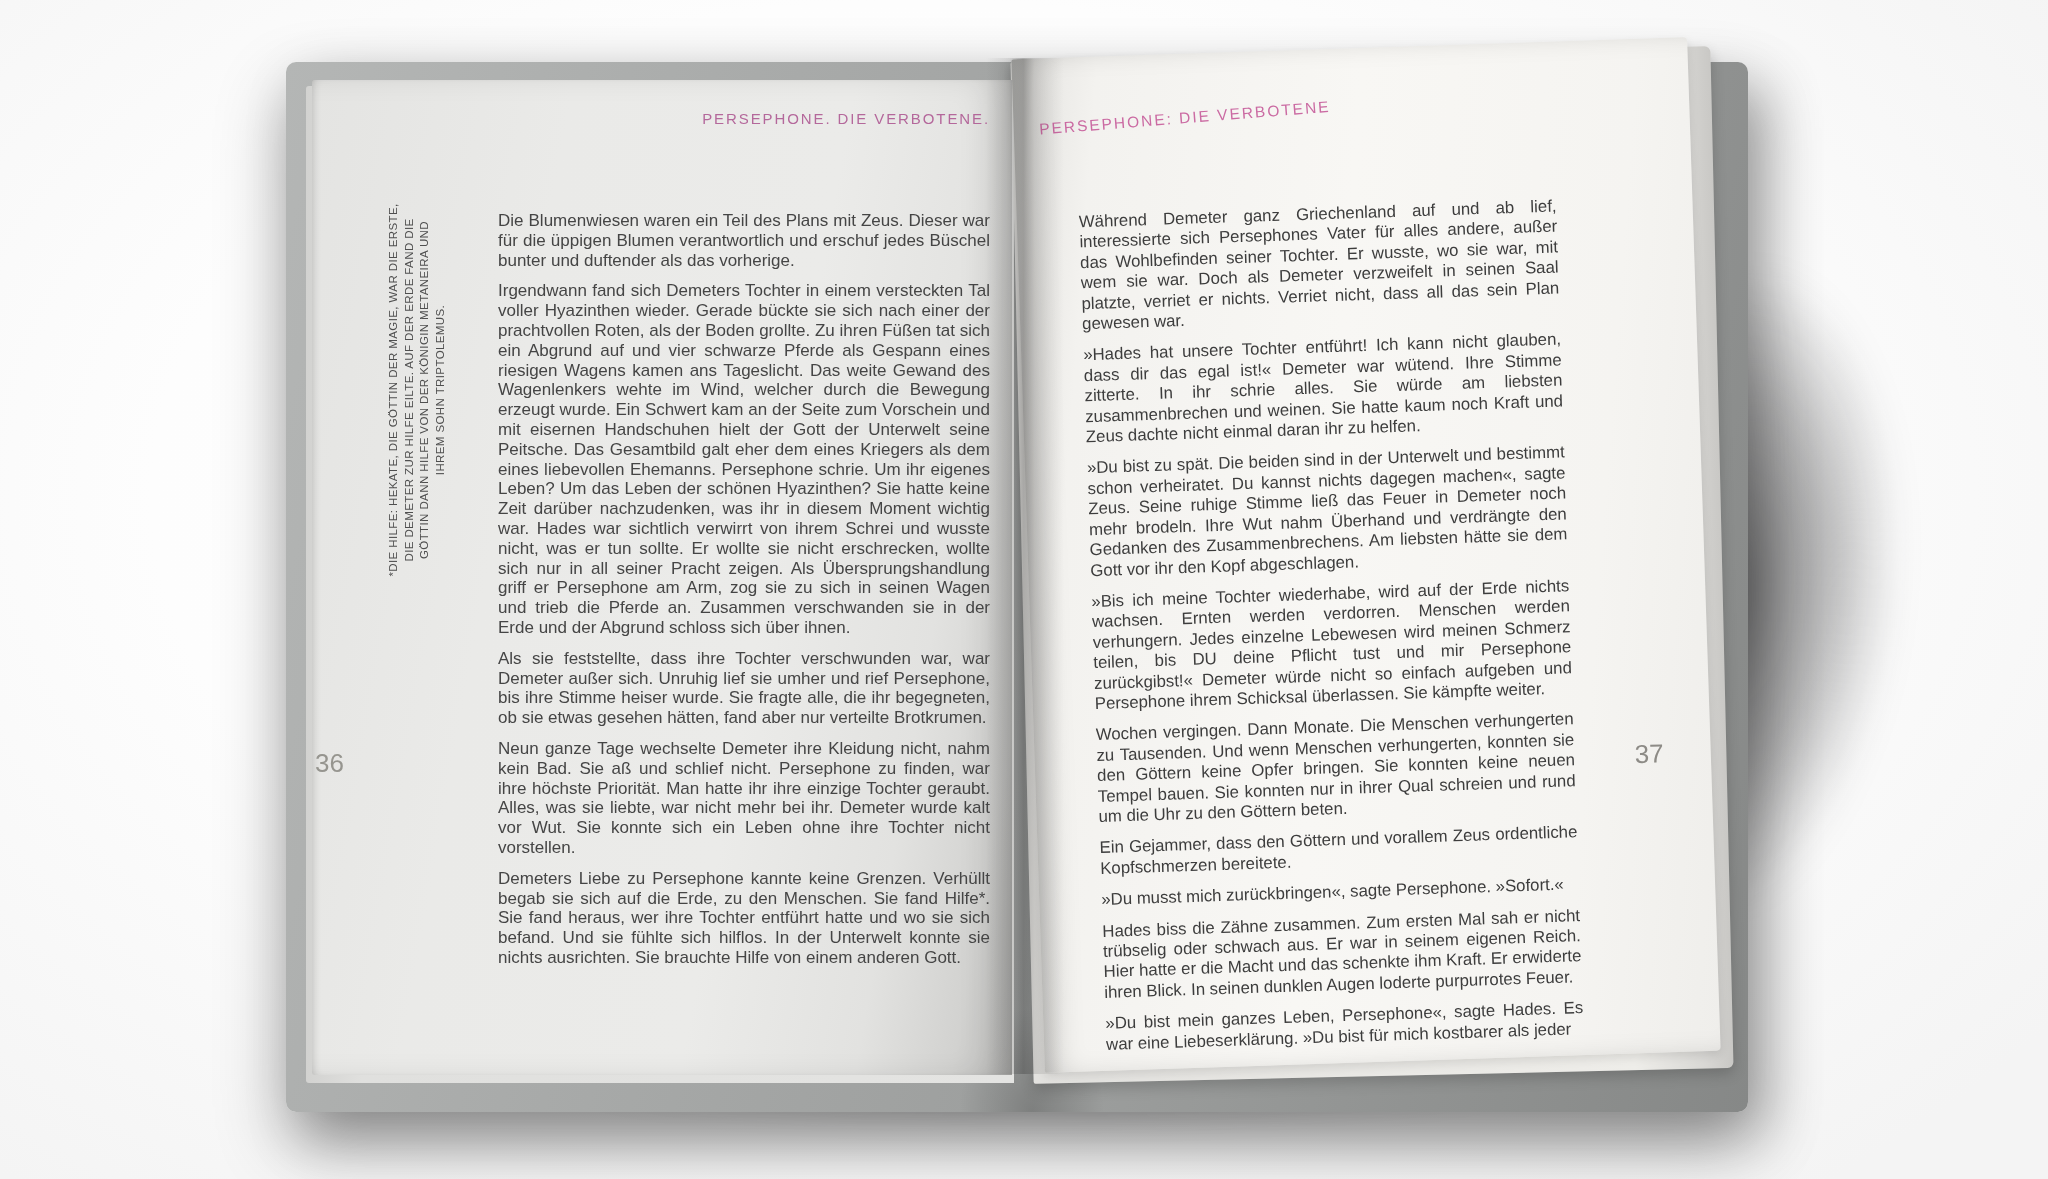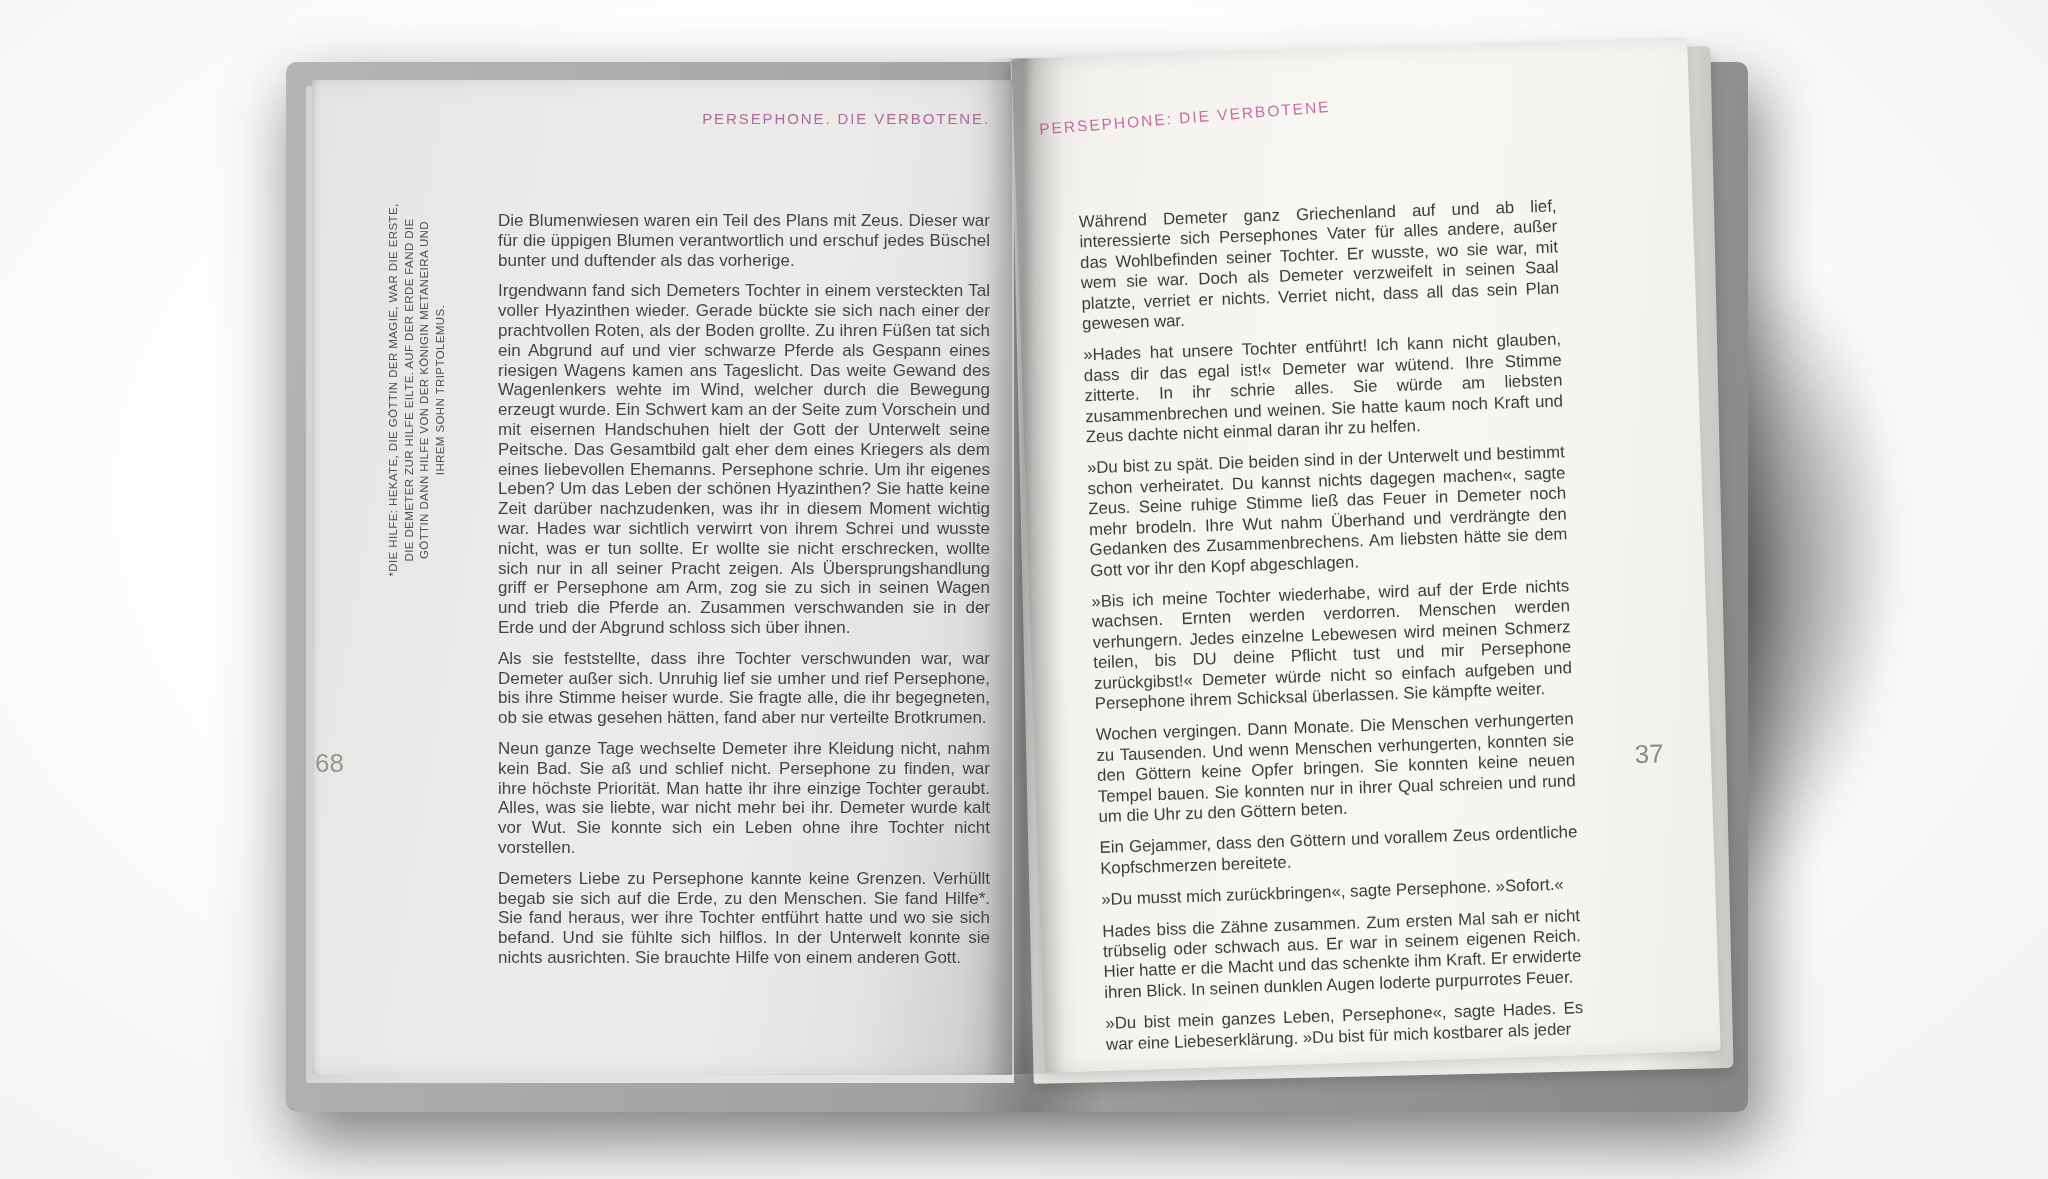--- a/index.html
+++ b/index.html
@@ -123,21 +123,21 @@
         <p>GÖTTIN DANN HILFE VON DER KÖNIGIN METANEIRA UND</p>
         <p>IHREM SOHN TRIPTOLEMUS.</p>
       </div>
     <div class="body-left body-text" lang="de">
         <p>Die Blumenwiesen waren ein Teil des Plans mit Zeus. Dieser war für die üppigen Blumen verantwortlich und erschuf jedes Büschel bunter und duftender als das vorherige.</p>
         <p>Irgendwann fand sich Demeters Tochter in einem versteckten Tal voller Hyazinthen wieder. Gerade bückte sie sich nach einer der prachtvollen Roten, als der Boden grollte. Zu ihren Füßen tat sich ein Abgrund auf und vier schwarze Pferde als Gespann eines riesigen Wagens kamen ans Tageslicht. Das weite Gewand des Wagenlenkers wehte im Wind, welcher durch die Bewegung erzeugt wurde. Ein Schwert kam an der Seite zum Vorschein und mit eisernen Handschuhen hielt der Gott der Unterwelt seine Peitsche. Das Gesamtbild galt eher dem eines Kriegers als dem eines liebevollen Ehemanns. Persephone schrie. Um ihr eigenes Leben? Um das Leben der schönen Hyazinthen? Sie hatte keine Zeit darüber nachzudenken, was ihr in diesem Moment wichtig war. Hades war sichtlich verwirrt von ihrem Schrei und wusste nicht, was er tun sollte. Er wollte sie nicht erschrecken, wollte sich nur in all seiner Pracht zeigen. Als Übersprungshandlung griff er Persephone am Arm, zog sie zu sich in seinen Wagen und trieb die Pferde an. Zusammen verschwanden sie in der Erde und der Abgrund schloss sich über ihnen.</p>
         <p>Als sie feststellte, dass ihre Tochter verschwunden war, war Demeter außer sich. Unruhig lief sie umher und rief Persephone, bis ihre Stimme heiser wurde. Sie fragte alle, die ihr begegneten, ob sie etwas gesehen hätten, fand aber nur verteilte Brotkrumen.</p>
         <p>Neun ganze Tage wechselte Demeter ihre Kleidung nicht, nahm kein Bad. Sie aß und schlief nicht. Persephone zu finden, war ihre höchste Priorität. Man hatte ihr ihre einzige Tochter geraubt. Alles, was sie liebte, war nicht mehr bei ihr. Demeter wurde kalt vor Wut. Sie konnte sich ein Leben ohne ihre Tochter nicht vorstellen.</p>
         <p>Demeters Liebe zu Persephone kannte keine Grenzen. Verhüllt begab sie sich auf die Erde, zu den Menschen. Sie fand Hilfe*. Sie fand heraus, wer ihre Tochter entführt hatte und wo sie sich befand. Und sie fühlte sich hilflos. In der Unterwelt konnte sie nichts ausrichten. Sie brauchte Hilfe von einem anderen Gott.</p>
       </div>
-    <div class="pagenum pagenum-left">68</div>
+    <div class="pagenum pagenum-left">36</div>
   </div>
 
   <div class="page-right">
     <div class="header-right">PERSEPHONE: DIE VERBOTENE</div>
     <div class="body-right body-text" lang="de">
         <p>Während Demeter ganz Griechenland auf und ab lief, interessierte sich Persephones Vater für alles andere, außer das Wohlbefinden seiner Tochter. Er wusste, wo sie war, mit wem sie war. Doch als Demeter verzweifelt in seinen Saal platzte, verriet er nichts. Verriet nicht, dass all das sein Plan gewesen war.</p>
         <p>»Hades hat unsere Tochter entführt! Ich kann nicht glauben, dass dir das egal ist!« Demeter war wütend. Ihre Stimme zitterte. In ihr schrie alles. Sie würde am liebsten zusammenbrechen und weinen. Sie hatte kaum noch Kraft und Zeus dachte nicht einmal daran ihr zu helfen.</p>
         <p>»Du bist zu spät. Die beiden sind in der Unterwelt und bestimmt schon verheiratet. Du kannst nichts dagegen machen«, sagte Zeus. Seine ruhige Stimme ließ das Feuer in Demeter noch mehr brodeln. Ihre Wut nahm Überhand und verdrängte den Gedanken des Zusammenbrechens. Am liebsten hätte sie dem Gott vor ihr den Kopf abgeschlagen.</p>
         <p>»Bis ich meine Tochter wiederhabe, wird auf der Erde nichts wachsen. Ernten werden verdorren. Menschen werden verhungern. Jedes einzelne Lebewesen wird meinen Schmerz teilen, bis DU deine Pflicht tust und mir Persephone zurückgibst!« Demeter würde nicht so einfach aufgeben und Persephone ihrem Schicksal überlassen. Sie kämpfte weiter.</p>
         <p>Wochen vergingen. Dann Monate. Die Menschen verhungerten zu Tausenden. Und wenn Menschen verhungerten, konnten sie den Göttern keine Opfer bringen. Sie konnten keine neuen Tempel bauen. Sie konnten nur in ihrer Qual schreien und rund um die Uhr zu den Göttern beten.</p>

